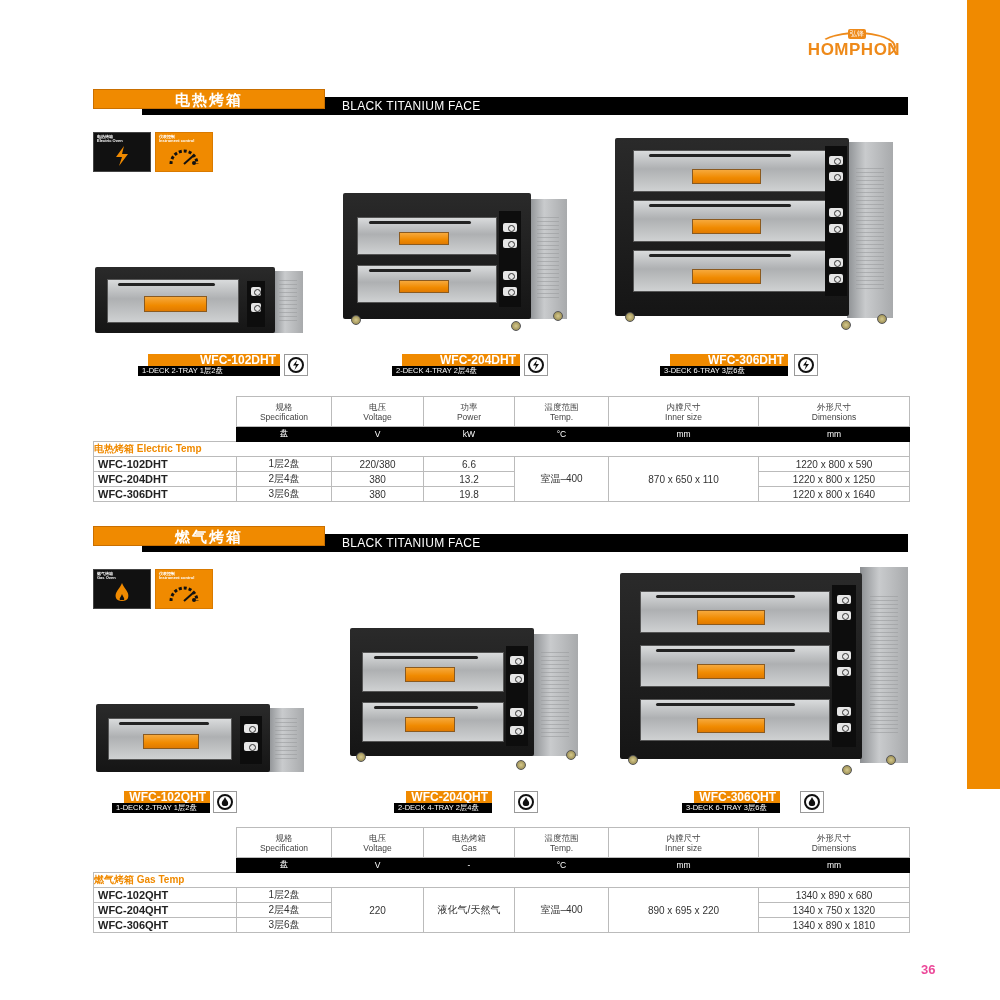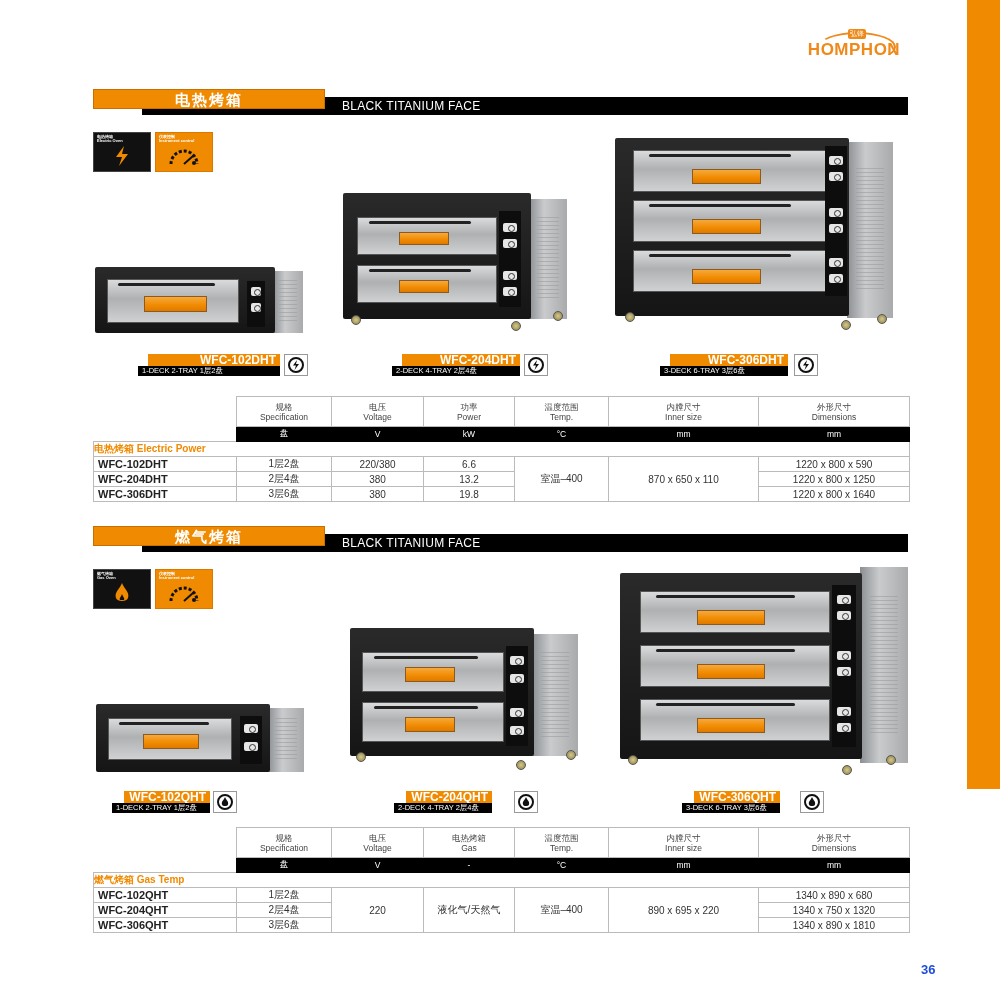--- a/index.html
+++ b/index.html
@@ -38,21 +38,21 @@
 .circ{width:16px;height:16px;border:2px solid #111;border-radius:50%;display:flex;align-items:center;justify-content:center}
 
 table.spec{position:absolute;border-collapse:collapse;font-size:10px;table-layout:fixed}
 table.spec td{border:1px solid #bbb;text-align:center;height:15px;padding:0}
 table.spec td.blank{border:none}
 table.spec .hd{font-size:8.5px;color:#444;line-height:10px;height:30px}
 table.spec .unit td.u{background:#000;color:#fff;font-size:8.5px;height:13px;border-color:#000}
 table.spec .cat td{text-align:left;color:#f08a00;font-weight:bold;font-size:10px;height:15px;border-left:1px solid #bbb;border-right:1px solid #bbb}
 table.spec td.mdl{text-align:left;font-weight:bold;font-size:11px;padding-left:4px;color:#222}
 table.spec td.v{color:#333;font-size:10px}
-.pagenum{left:921px;top:962px;font-size:13px;font-weight:bold;color:#1d4ed8}
+.pagenum{left:921px;top:962px;font-size:13px;font-weight:bold;color:#ec4899}
 </style>
 </head>
 <body>
 
 <div class="abs side-bar"></div>
 
 <div class="abs logo">
   <div class="logo-arc"></div>
   <div class="logo-cn">弘锋</div>
   <div class="logo-text">HOMPHON</div>
@@ -222,21 +222,21 @@
   <tr class="unit">
     <td class="blank"></td>
     <td class="u">盘</td>
     <td class="u">V</td>
     <td class="u">kW</td>
     <td class="u">°C</td>
     <td class="u">mm</td>
     <td class="u">mm</td>
   </tr>
   <tr class="cat">
-        <td colspan="7">电热烤箱 Electric Power</td>
+        <td colspan="7">电热烤箱 Electric Temp</td>
       </tr>
   <tr>
     <td class="mdl">WFC-102DHT</td>
     <td class="v">1层2盘</td>
     <td class="v">220/380</td>
     <td class="v">6.6</td>
     <td class="v" rowspan="3">室温–400</td>
     <td class="v" rowspan="3">870 x 650 x 110</td>
     <td class="v">1220 x 800 x 590</td>
   </tr>

